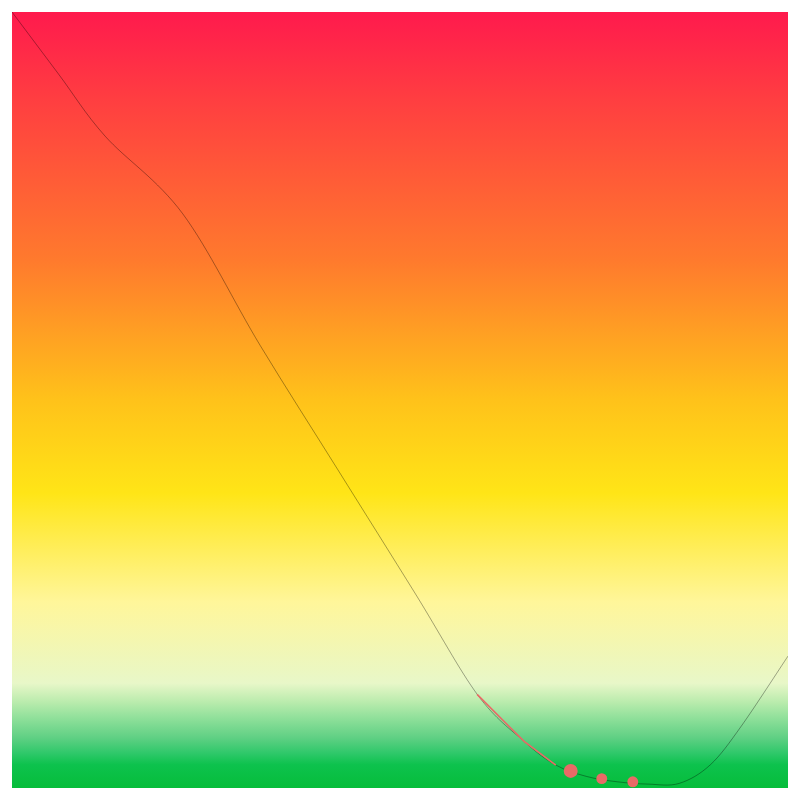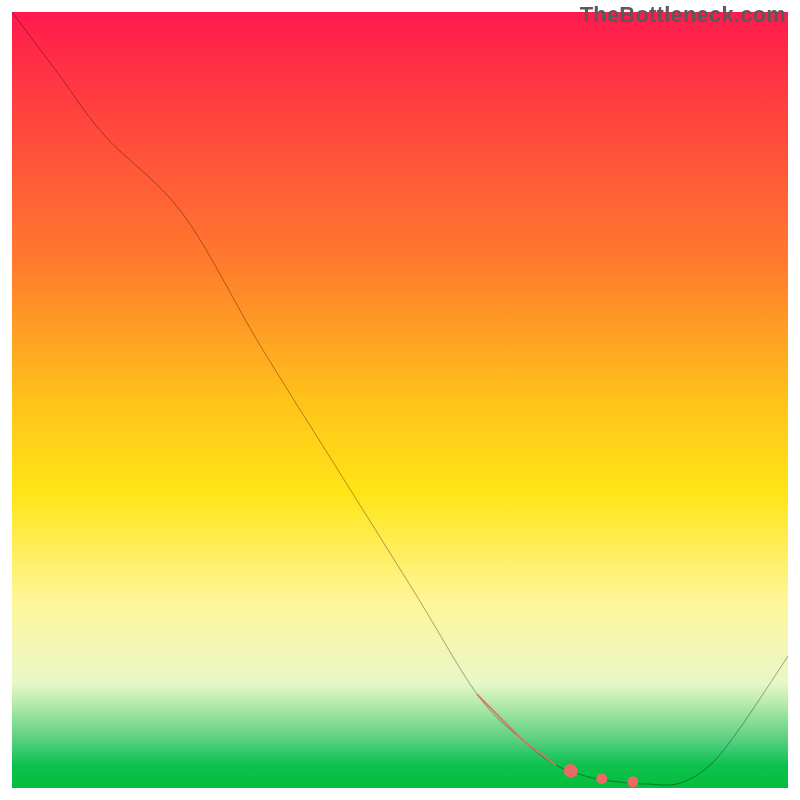--- a/index.html
+++ b/index.html
@@ -77,15 +77,14 @@
         <g id="highlight-dots">
             <circle cx="72" cy="2.2" r="0.9" fill="#e96a66"></circle>
             <circle cx="76" cy="1.2" r="0.7" fill="#e96a66"></circle>
             <circle cx="80" cy="0.8" r="0.7" fill="#e96a66"></circle>
           </g>
       </g>
     </svg>
 
   </div>
 
-  <div class="watermark">TheBottleneck.com</div>
 
 </div>
 
 </body></html>

